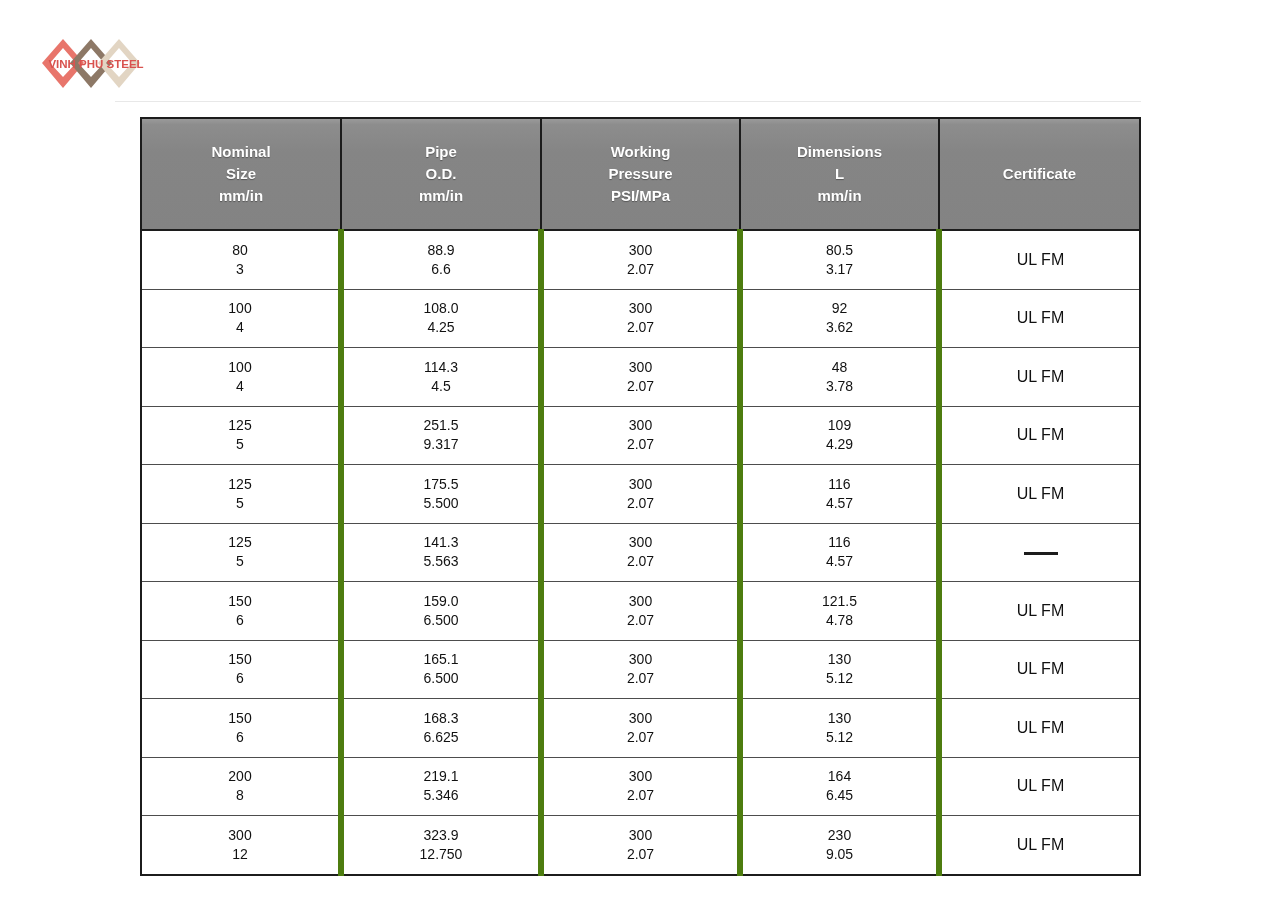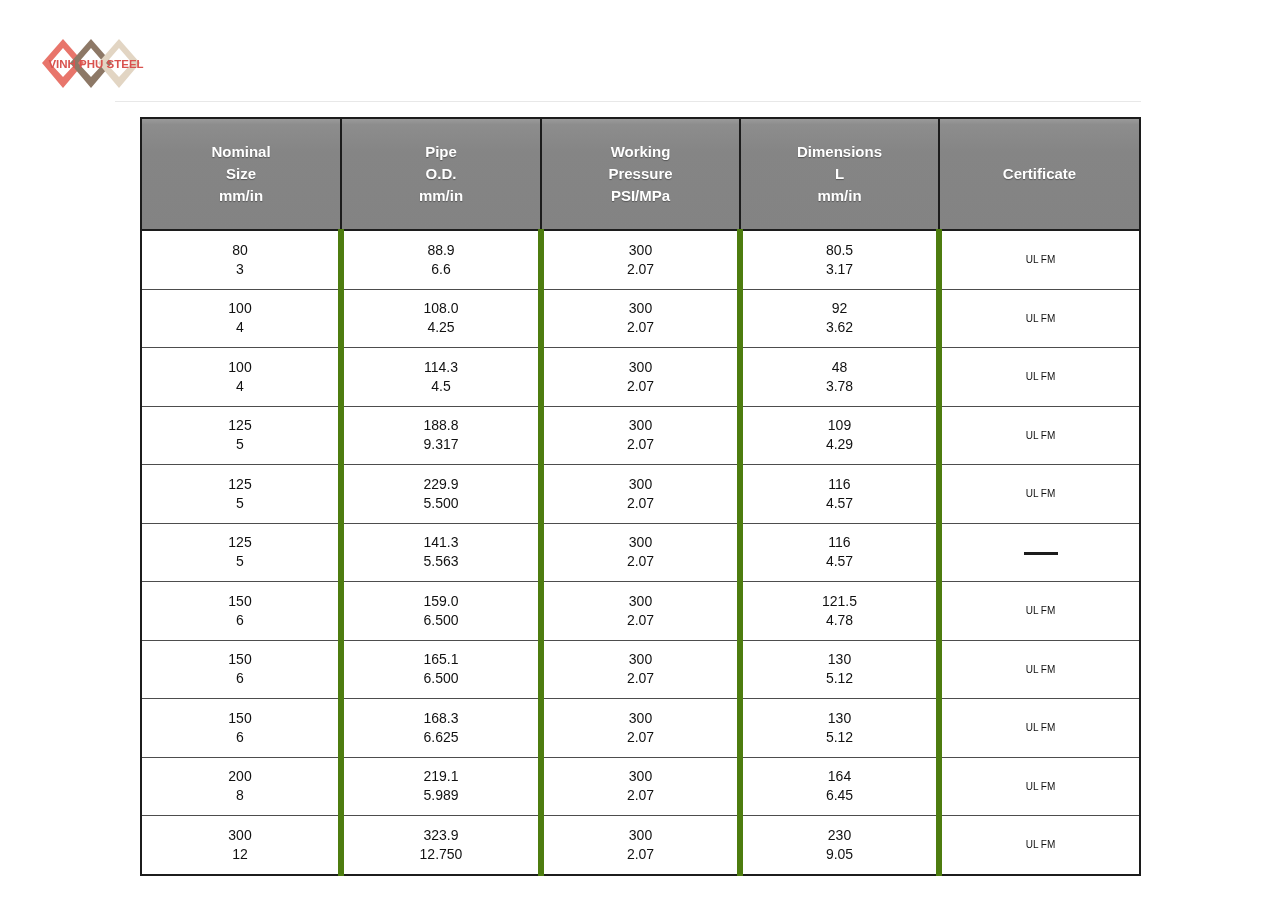--- a/index.html
+++ b/index.html
@@ -99,21 +99,21 @@
     border-right: none;
   }
   tbody tr:last-child td {
     border-bottom: none;
   }
   .cell-line {
     display: block;
   }
   .cell-single {
     display: block;
-    font-size: 10px;
+    font-size: 16px;
   }
   .cell-dash {
     display: inline-block;
     width: 34px;
     height: 3px;
     background: #1c1c1c;
     vertical-align: middle;
   }
 </style>
 </head>
@@ -242,42 +242,42 @@
           <td>
             <span class="cell-single">UL FM</span>
           </td>
         </tr>
         <tr>
           <td>
             <span class="cell-line">125</span>
             <span class="cell-line">5</span>
           </td>
           <td>
-            <span class="cell-line">188.8</span>
+            <span class="cell-line">251.5</span>
             <span class="cell-line">9.317</span>
           </td>
           <td>
             <span class="cell-line">300</span>
             <span class="cell-line">2.07</span>
           </td>
           <td>
             <span class="cell-line">109</span>
             <span class="cell-line">4.29</span>
           </td>
           <td>
             <span class="cell-single">UL FM</span>
           </td>
         </tr>
         <tr>
           <td>
             <span class="cell-line">125</span>
             <span class="cell-line">5</span>
           </td>
           <td>
-            <span class="cell-line">229.9</span>
+            <span class="cell-line">175.5</span>
             <span class="cell-line">5.500</span>
           </td>
           <td>
             <span class="cell-line">300</span>
             <span class="cell-line">2.07</span>
           </td>
           <td>
             <span class="cell-line">116</span>
             <span class="cell-line">4.57</span>
           </td>
@@ -367,21 +367,21 @@
             <span class="cell-single">UL FM</span>
           </td>
         </tr>
         <tr>
           <td>
             <span class="cell-line">200</span>
             <span class="cell-line">8</span>
           </td>
           <td>
             <span class="cell-line">219.1</span>
-            <span class="cell-line">5.989</span>
+            <span class="cell-line">5.346</span>
           </td>
           <td>
             <span class="cell-line">300</span>
             <span class="cell-line">2.07</span>
           </td>
           <td>
             <span class="cell-line">164</span>
             <span class="cell-line">6.45</span>
           </td>
           <td>

